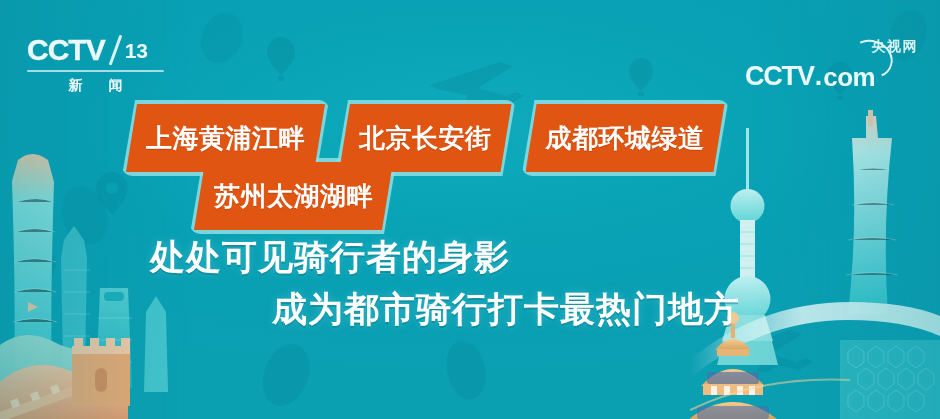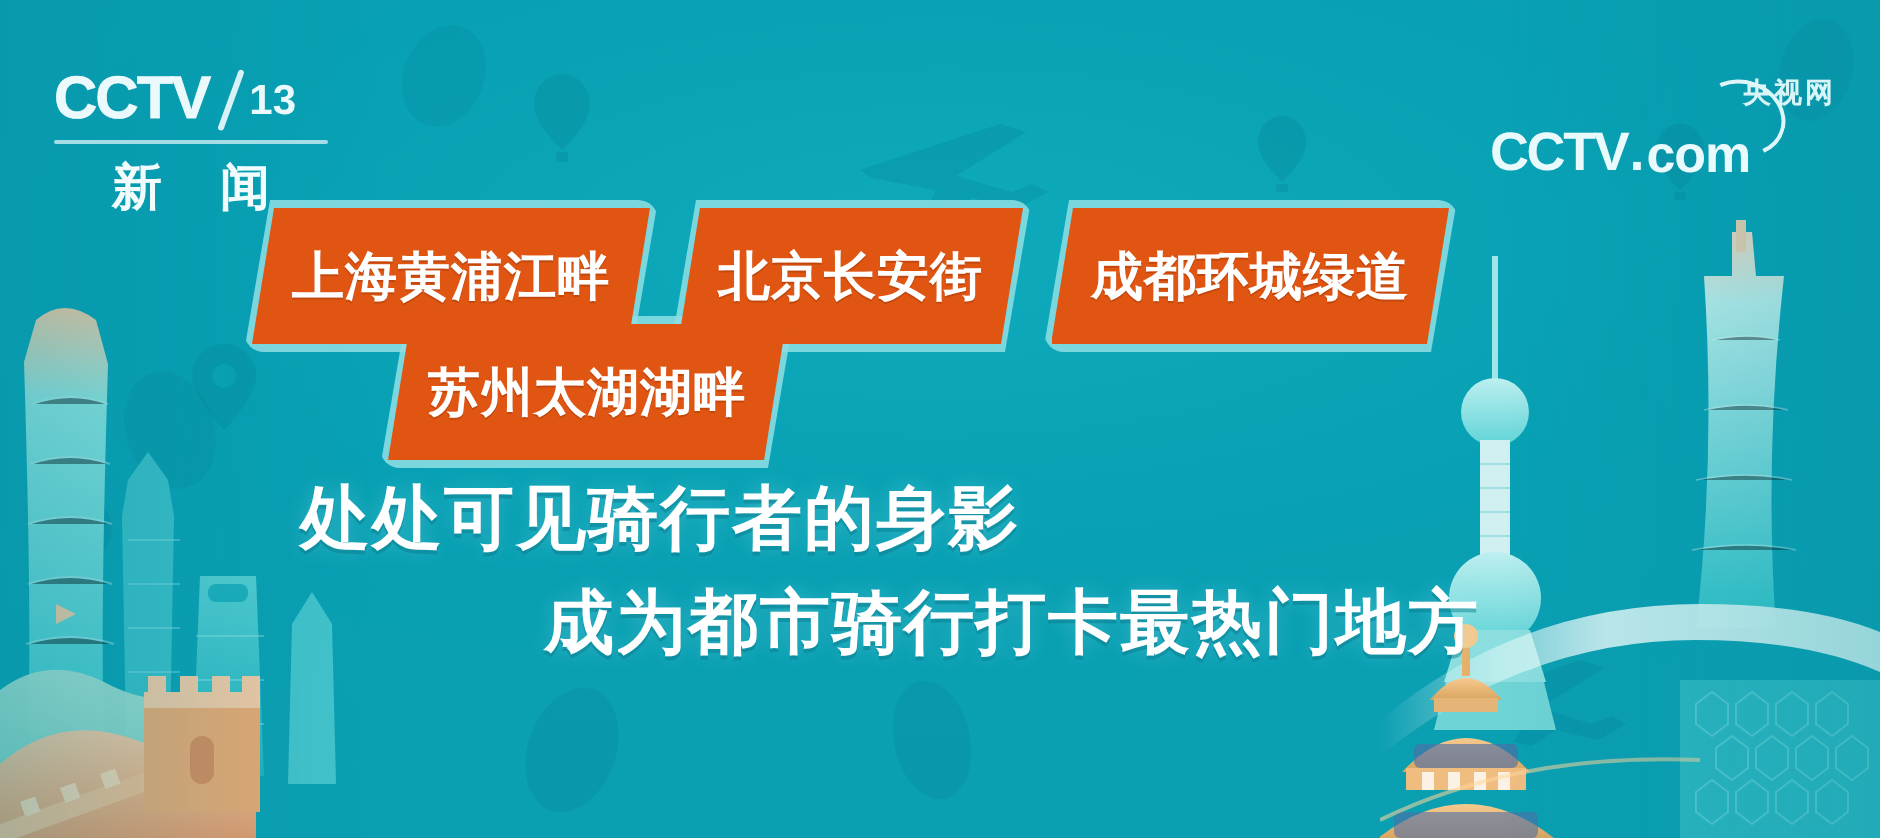--- a/index.html
+++ b/index.html
@@ -96,21 +96,21 @@
     height: 2px;
     background: #bfe9ef;
     margin-top: 3px;
     border-radius: 2px;
     opacity: 0.85;
   }
   .lg-sub {
     margin-top: 5px;
     text-align: center;
     width: 137px;
-    font-size: 25px;
+    font-size: 14px;
     font-weight: 700;
     letter-spacing: 11px;
     text-indent: 11px;
     color: #f2fcfd;
   }
 
   
   .logo-com {
     position: absolute;
     right: 20px;
@@ -219,20 +219,21 @@
     position: relative;
     z-index: 2;
   }
 
   
   .headline {
     position: absolute;
     left: 0;
     top: 234px;
     width: 940px;
+    font-family: Liberation Mono, monospace;
   }
   .hl-line {
     color: #ffffff;
     font-size: 35px;
     font-weight: 700;
     letter-spacing: 1px;
     line-height: 52px;
     white-space: nowrap;
     text-shadow:
       0 2px 0 rgba(9,119,138,0.45),

